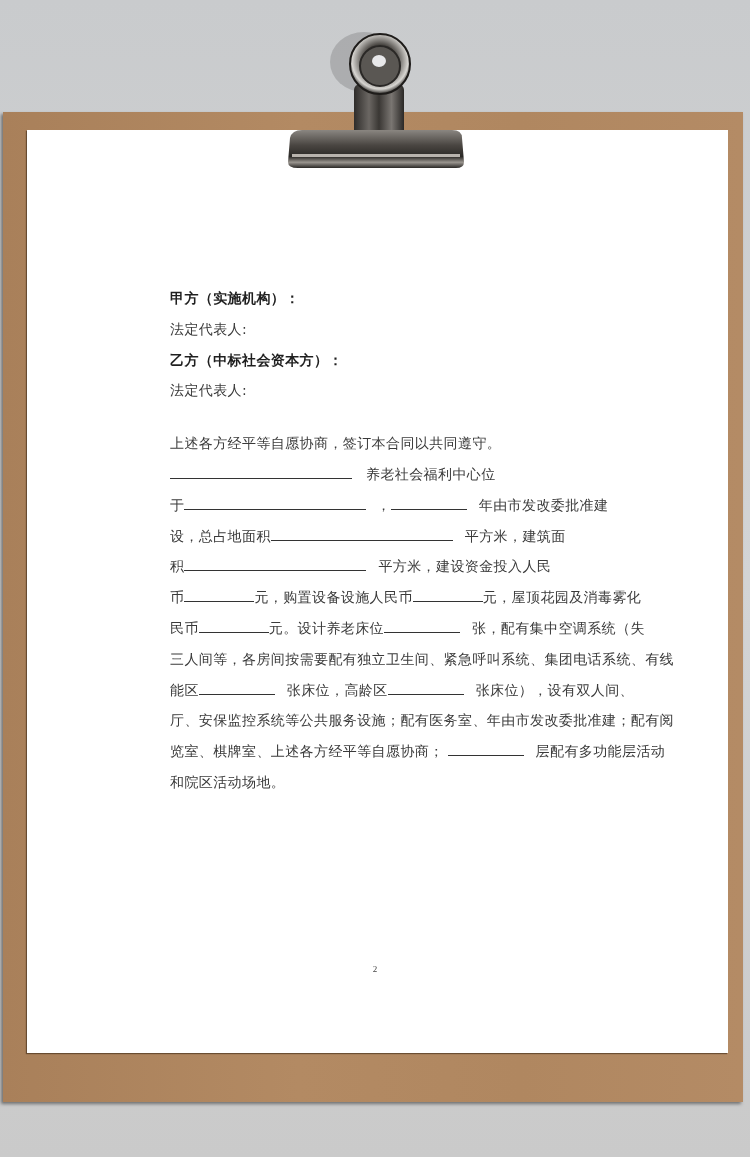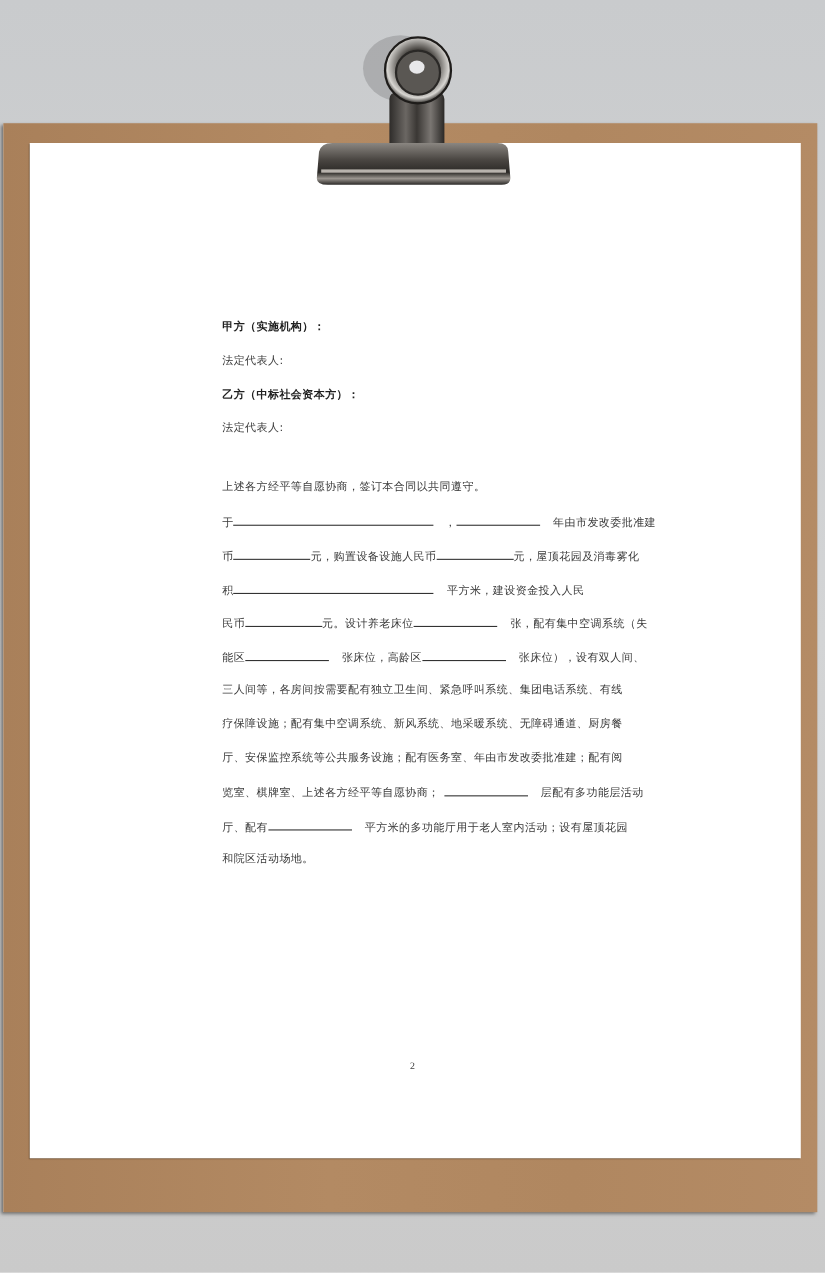--- a/index.html
+++ b/index.html
@@ -14,21 +14,21 @@
     box-shadow: -2px 2px 3px rgba(40,40,40,0.55);
   }
   .paper {
     position:absolute; left:27px; top:130px; width:701px; height:923px;
     background:#ffffff;
     box-shadow: -1px 1px 1px rgba(60,40,20,0.6);
   }
   .clip { position:absolute; left:282px; top:22px; width:185px; height:150px; }
   .content {
     position:absolute; left:170px; top:288px; width:415px;
-    color:#3a3a3a; font-size:10px;margin-left:32px;
+    color:#3a3a3a; font-size:14px;
   }
   .line { height:30.8px; line-height:20px; white-space:nowrap; letter-spacing:0.4px; }
   .bold { font-weight:bold; color:#1f1f1f; }
   .blank { display:inline-block; border-bottom:1px solid #333; height:13px; vertical-align:baseline; }
   .gap { display:inline-block; }
   .spacer { height:22px; }
   .pagenum {
     position:absolute; left:0; width:750px; top:964px; text-align:center;
     font-family:"Liberation Serif", serif; font-size:9px; color:#444;
   }
@@ -73,39 +73,41 @@
 
 <div class="content">
   <div class="line bold">甲方（实施机构）：</div>
   <div class="line">法定代表人:</div>
   <div class="line bold">乙方（中标社会资本方）：</div>
   <div class="line">法定代表人:</div>
   <div class="spacer"></div>
   <div class="line">上述各方经平等自愿协商，签订本合同以共同遵守。</div>
 
   <div class="line">
+    <span class="blank" style="width:182px"></span><span class="gap" style="width:14px"></span><span>养老社会福利中心位</span>
+  </div>
+  <div class="line">
     <span>于</span><span class="blank" style="width:182px"></span><span class="gap" style="width:10px"></span><span>，</span><span class="blank" style="width:76px"></span><span class="gap" style="width:12px"></span><span>年由市发改委批准建</span>
+  </div>
+  <div class="line">
+    <span>设，总占地面积</span><span class="blank" style="width:182px"></span><span class="gap" style="width:12px"></span><span>平方米，建筑面</span>
+  </div>
+  <div class="line">
+    <span>积</span><span class="blank" style="width:182px"></span><span class="gap" style="width:12px"></span><span>平方米，建设资金投入人民</span>
   </div>
   <div class="line">
     <span>币</span><span class="blank" style="width:70px"></span><span>元，购置设备设施人民币</span><span class="blank" style="width:70px"></span><span>元，屋顶花园及消毒雾化</span>
   </div>
   <div class="line">
-    <span>积</span><span class="blank" style="width:182px"></span><span class="gap" style="width:12px"></span><span>平方米，建设资金投入人民</span>
-  </div>
-  <div class="line">
     <span>民币</span><span class="blank" style="width:70px"></span><span>元。设计养老床位</span><span class="blank" style="width:76px"></span><span class="gap" style="width:12px"></span><span>张，配有集中空调系统（失</span>
   </div>
+  <div class="line">三人间等，各房间按需要配有独立卫生间、紧急呼叫系统、集团电话系统、有线</div>
   <div class="line">
     <span>能区</span><span class="blank" style="width:76px"></span><span class="gap" style="width:12px"></span><span>张床位，高龄区</span><span class="blank" style="width:76px"></span><span class="gap" style="width:12px"></span><span>张床位），设有双人间、</span>
   </div>
-  <div class="line">三人间等，各房间按需要配有独立卫生间、紧急呼叫系统、集团电话系统、有线</div>
-  <div class="line">疗保障设施；配有集中空调系统、新风系统、地采暖系统、无障碍通道、厨房餐</div>
   <div class="line">厅、安保监控系统等公共服务设施；配有医务室、年由市发改委批准建；配有阅</div>
   <div class="line">
     <span>览室、棋牌室、上述各方经平等自愿协商；</span><span class="gap" style="width:4px"></span><span class="blank" style="width:76px"></span><span class="gap" style="width:12px"></span><span>层配有多功能层活动</span>
-  </div>
-  <div class="line">
-    <span>厅、配有</span><span class="blank" style="width:76px"></span><span class="gap" style="width:12px"></span><span>平方米的多功能厅用于老人室内活动；设有屋顶花园</span>
   </div>
   <div class="line">和院区活动场地。</div>
 </div>
 
 <div class="pagenum">2</div>
 
 </body></html>

